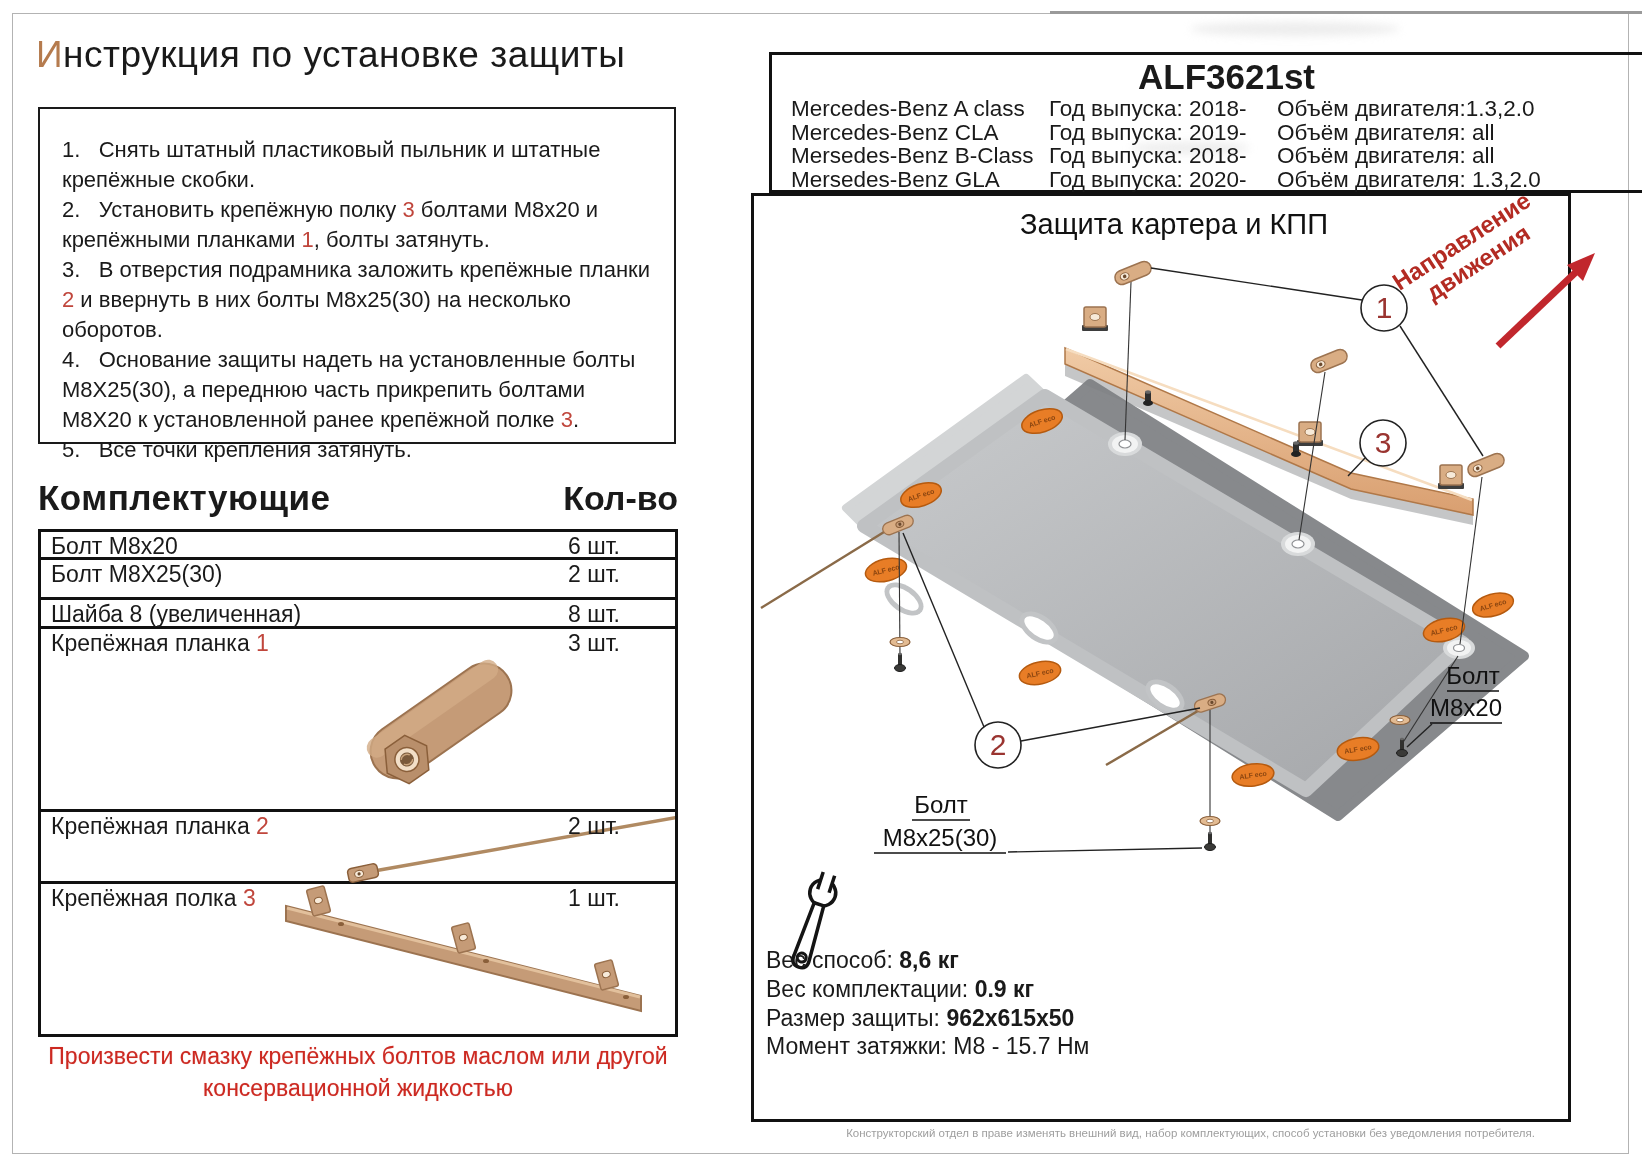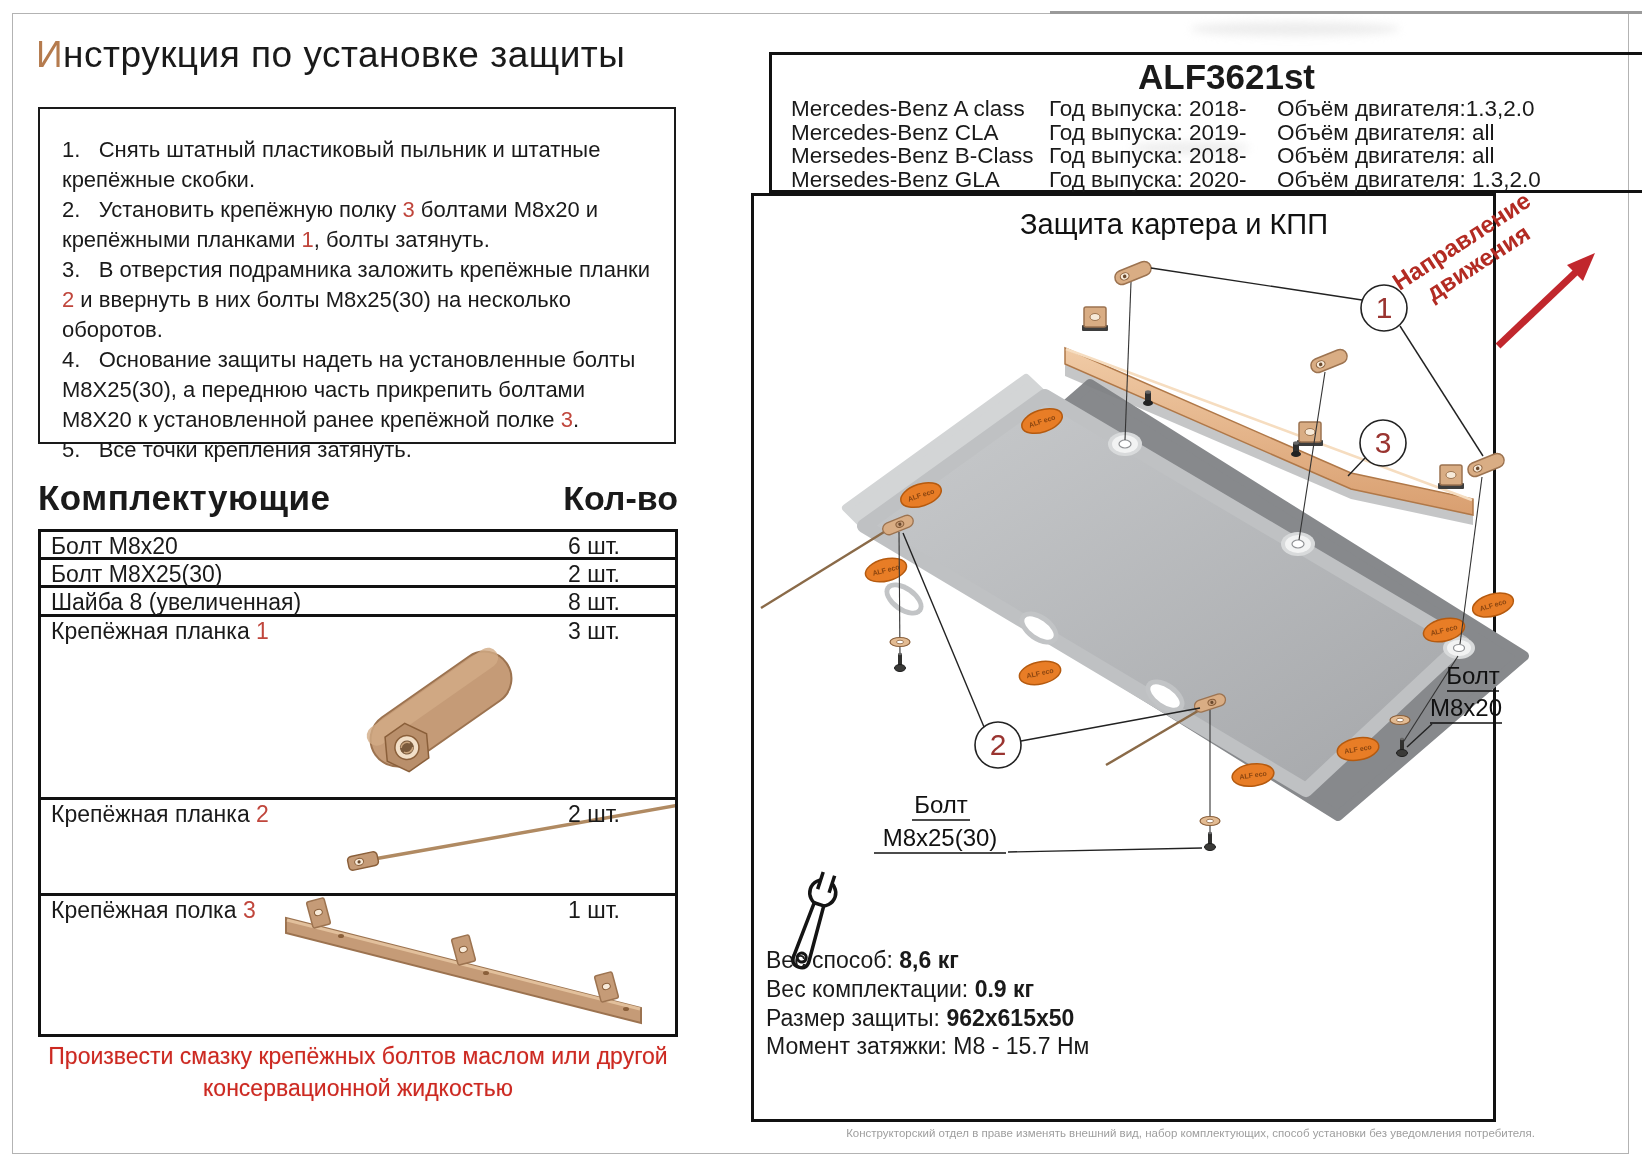--- a/index.html
+++ b/index.html
@@ -26,21 +26,21 @@
   .cqty{position:absolute;left:527px;top:1px;font-size:23px;line-height:26px;white-space:nowrap;}
   .partsvg{position:absolute;left:0;top:0;}
   .note{left:38px;top:1040px;width:640px;text-align:center;color:#cc2921;font-size:23px;line-height:32px;text-shadow:0 0 1px rgba(204,41,33,.35);}
   
   .hdrbox{left:769px;top:52px;width:915px;height:141px;border:3px solid #111;box-sizing:border-box;}
   .partnum{text-align:center;font-size:35px;font-weight:bold;line-height:40px;margin-top:2px;}
   .mrow{display:flex;padding-left:19px;padding-right:8px;font-size:22.5px;line-height:23.5px;}
   .m-name{width:258px;}
   .m-year{width:228px;}
   .m-eng{flex:1;text-align:left;}
-  .diagbox{left:751px;top:193px;width:745px;height:929px;border:3px solid #111;box-sizing:border-box;}
+  .diagbox{left:751px;top:193px;width:820px;height:929px;border:3px solid #111;box-sizing:border-box;}
   .specs{position:absolute;left:12px;top:750px;width:420px;font-size:23px;line-height:28.8px;}
   .spec-b{font-weight:bold;}
   .footer{left:600px;top:1127px;width:935px;text-align:right;font-size:11.5px;color:#9e9e9e;}
   svg text{font-family:"Liberation Sans", sans-serif;}
   .dlabel{font-size:24px;fill:#111;}
   .dtitle{font-size:29px;fill:#111;}
   .dirtxt{font-size:24px;font-weight:600;fill:#b32b23;}
   .cnum{font-size:30px;fill:#9a3430;}
   .badge-t{font-size:7px;font-weight:bold;fill:#8a4510;}
 </style>
@@ -68,21 +68,21 @@
   <div class="abs comp-head">
     <span class="h1">Комплектующие</span>
     <span class="h2">Кол-во</span>
   </div>
 
   <div class="abs comptable">
     <div class="crow" style="height:28px;">
       <span class="cname"><span>Болт М8х20</span><span class="rednum"></span></span>
       <span class="cqty">6 шт.</span>
     </div>
-    <div class="crow" style="height:28px;">
+    <div class="crow" style="height:40px;">
       <span class="cname"><span>Болт М8Х25(30)</span><span class="rednum"></span></span>
       <span class="cqty">2 шт.</span>
     </div>
     <div class="crow" style="height:29px;">
       <span class="cname"><span>Шайба 8 (увеличенная)</span><span class="rednum"></span></span>
       <span class="cqty">8 шт.</span>
     </div>
     <div class="crow" style="height:183px;">
       <svg class="partsvg" width="634" height="180" viewBox="0 0 634 180">
         <g transform="translate(400,92) rotate(-35)">
@@ -93,21 +93,21 @@
             <circle r="12" fill="#f2dfc8" stroke="#8a5f3a" stroke-width="1.5"></circle>
             <circle r="7" fill="#7a5a3c"></circle>
             <path d="M -5,-3 A 6,6 0 0 1 5,-2" stroke="#caa57e" stroke-width="1.4" fill="none"></path>
             <path d="M -5,2 A 6,6 0 0 0 5,3" stroke="#caa57e" stroke-width="1.4" fill="none"></path>
           </g>
         </g>
       </svg>
       <span class="cname"><span>Крепёжная планка </span><span class="rednum">1</span></span>
       <span class="cqty">3 шт.</span>
     </div>
-    <div class="crow" style="height:96px;">
+    <div class="crow" style="height:72px;">
       <svg class="partsvg" width="634" height="71" viewBox="0 0 634 71">
         <line x1="655" y1="2" x2="333" y2="59" stroke="#b08a62" stroke-width="3.5"></line>
         <g transform="translate(322,61) rotate(-12)">
           <rect x="-15" y="-7" width="30" height="14" rx="4" fill="#c59b77" stroke="#8a5f3a" stroke-width="1.5"></rect>
           <ellipse cx="-4" cy="0" rx="4.5" ry="3.5" fill="#f7ead9" stroke="#8a5f3a" stroke-width="1"></ellipse>
           <circle cx="-4" r="1.6" fill="#6b4a2e"></circle>
         </g>
       </svg>
       <span class="cname"><span>Крепёжная планка </span><span class="rednum">2</span></span>
       <span class="cqty">2 шт.</span>

